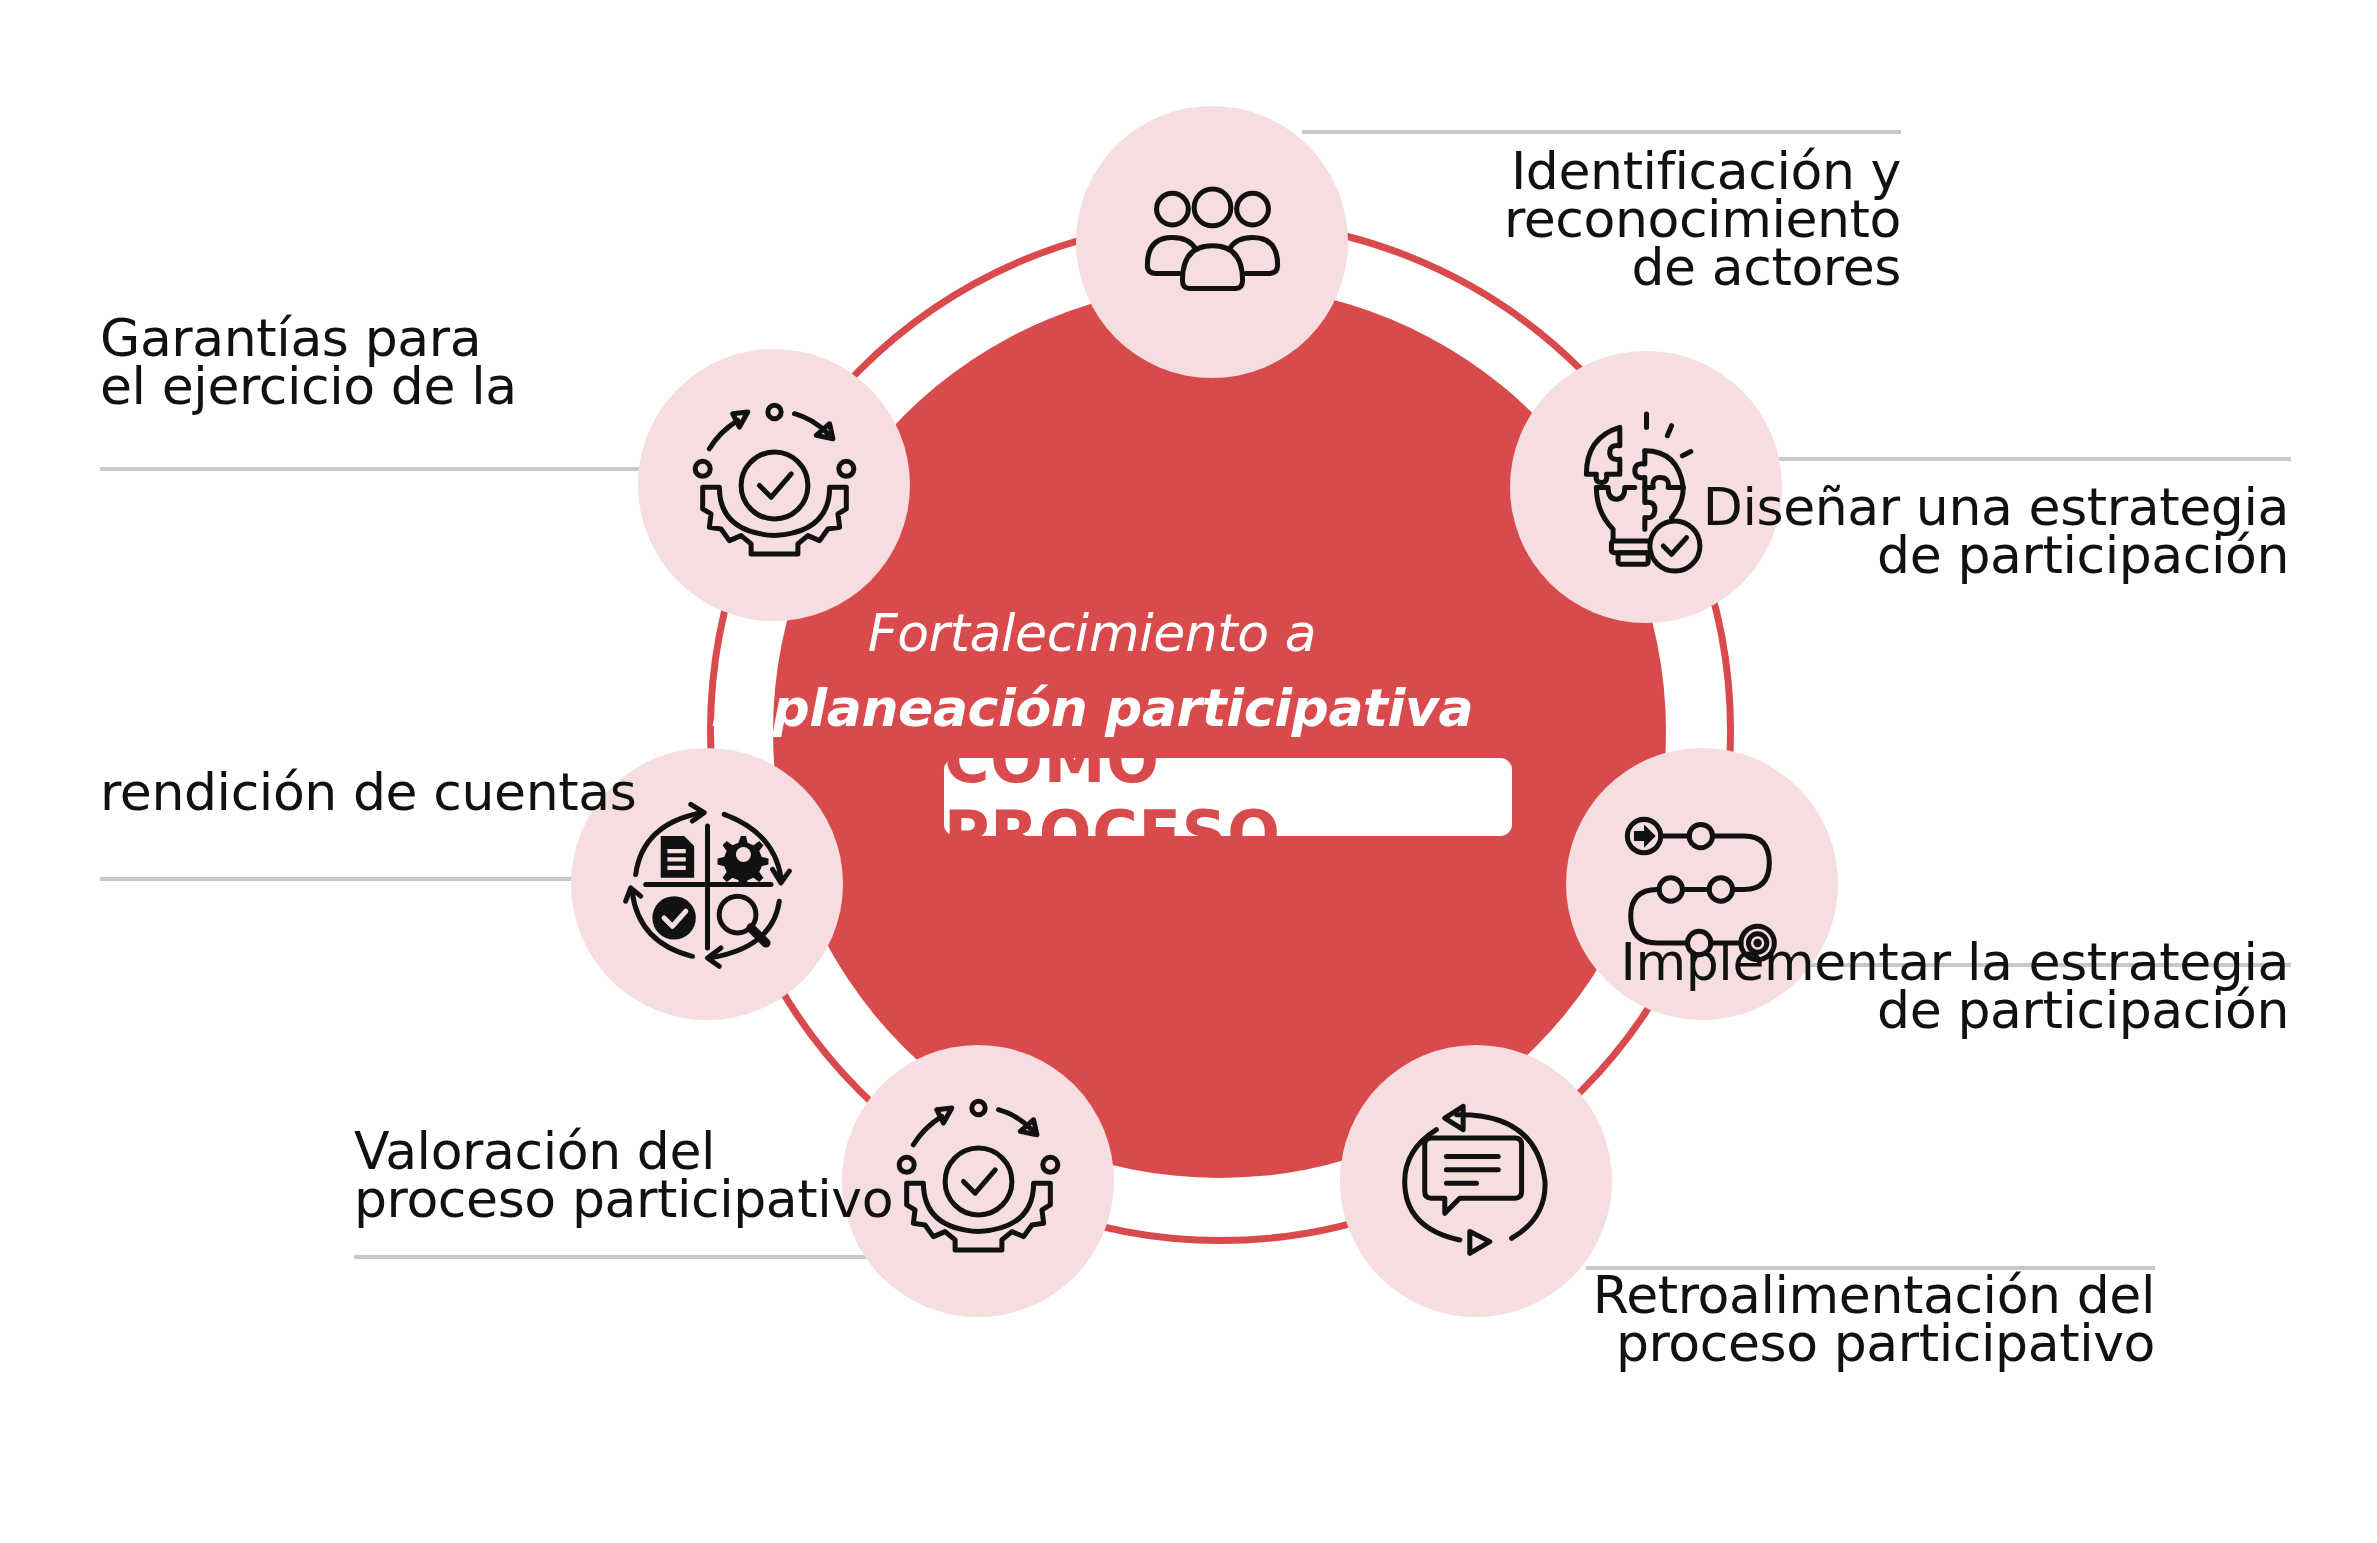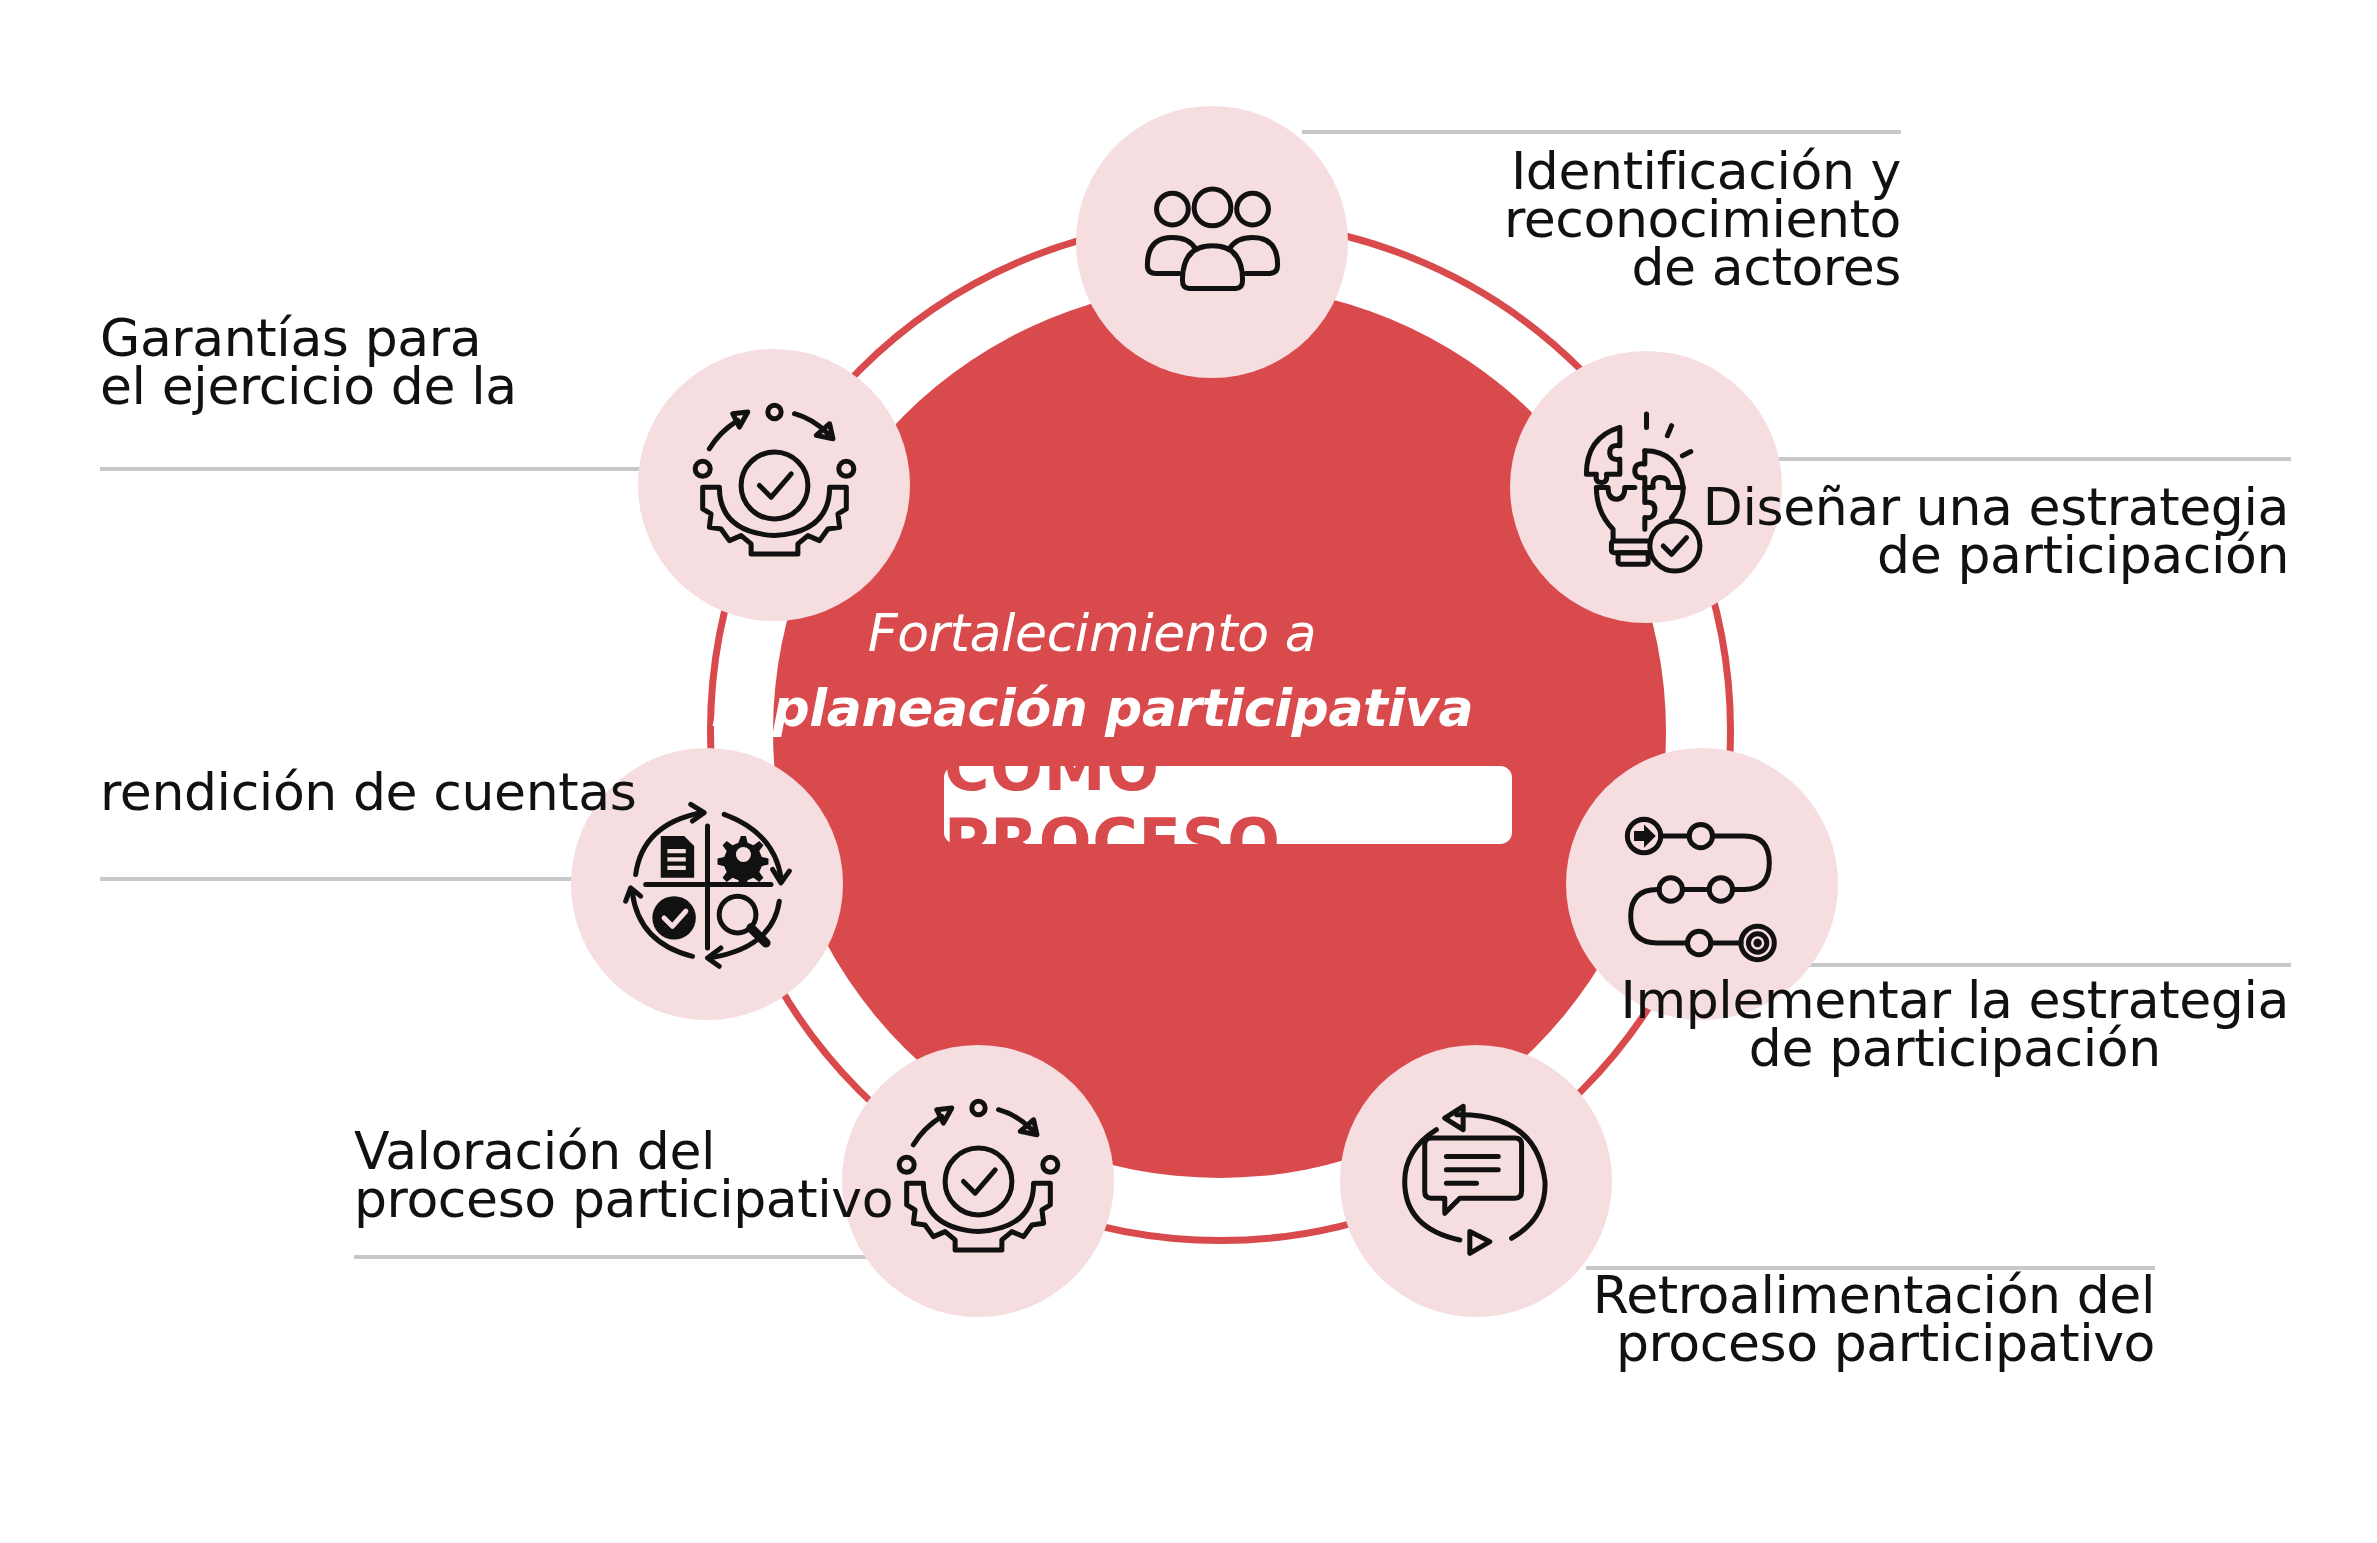--- a/index.html
+++ b/index.html
@@ -13,21 +13,21 @@
   .rule { position: absolute; height: 4.2px; background: #C7C8CC; }
   .label { position: absolute; font-size: 52px; line-height: 48px; color: #111111;
            white-space: nowrap; letter-spacing: -0.4px; }
   .label.right { text-align: right; }
   .label span { display: block; }
   .title { position: absolute; left: 0; width: 2184px; text-align: center; color: #ffffff;
            font-size: 52px; font-style: italic; white-space: nowrap; letter-spacing: -0.4px; }
   .title b { font-weight: bold; }
   .badge { position: absolute; left: 944px; top: 758px; width: 568px; height: 78px;
            background: #ffffff; border-radius: 11.7px; display: flex; align-items: center;
-           justify-content: center; font-weight: bold; font-size: 62px; letter-spacing: 0.8px; margin-top: 8px; }
+           justify-content: center; font-weight: bold; font-size: 62px; letter-spacing: 0.8px; }
   .stroke { fill: none; stroke: #111111; stroke-width: 6; stroke-linecap: round; stroke-linejoin: round; }
   .solid { fill: #111111; }
 </style>
 </head>
 <body>
 
 <div class="ring" style="left:707px; top:217px; width:1027px; height:1027px; border:7.5px solid #D94A4C;"></div>
 
 <div class="core" style="left:773px; top:285px; width:893px; height:893px; background:#D94A4C;"></div>
 
@@ -167,21 +167,21 @@
   <span>Identificación y</span>
   <span>reconocimiento</span>
   <span>de actores</span>
 </div>
 
 <div class="label right" style="right:88px; top:483px;">
   <span>Diseñar una estrategia</span>
   <span>de participación</span>
 </div>
 
-<div class="label right" style="right:88px; top:976px;text-align:center;">
+<div class="label right" style="right:88px; top:938px;">
   <span>Implementar la estrategia</span>
   <span>de participación</span>
 </div>
 
 <div class="label right" style="right:222px; top:1271px;">
   <span>Retroalimentación del</span>
   <span>proceso participativo</span>
 </div>
 
 <div class="label" style="left:354px; top:1127px;">

